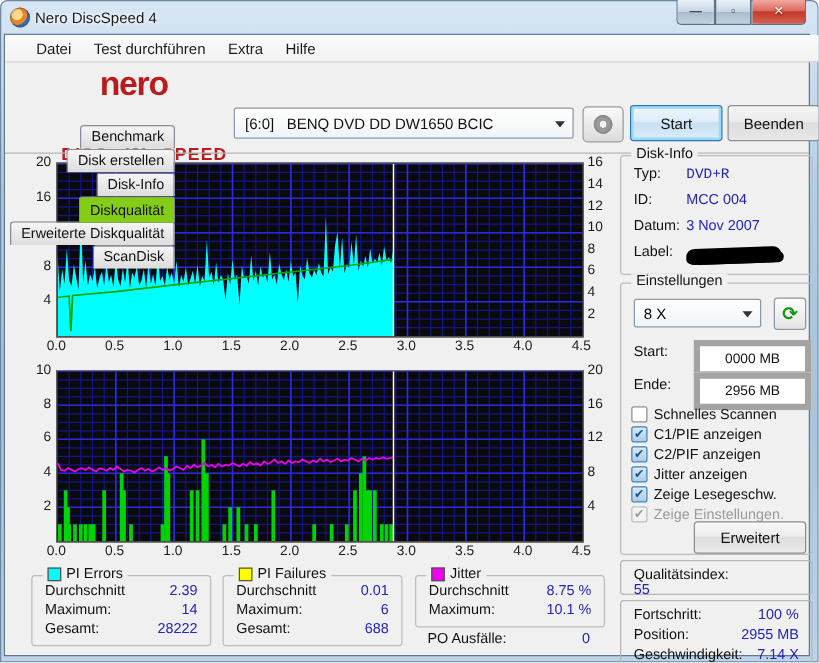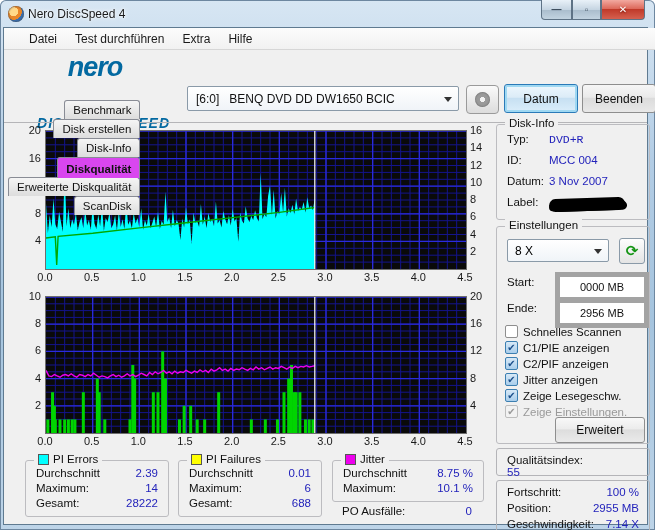--- a/index.html
+++ b/index.html
@@ -13,36 +13,36 @@
   .winbtn{height:19px;display:flex;align-items:center;justify-content:center;border:1px solid #5e7285;border-top:none;color:#fff;font-size:10px;font-weight:bold;}
   .winbtn.min{width:29px;border-radius:0 0 0 4px;background:linear-gradient(#e9f1f8 0%,#c6d5e2 50%,#a9bccc 51%,#c2d3e0 100%);color:#3a4a5a;}
   .winbtn.max{width:27px;background:linear-gradient(#e9f1f8 0%,#c6d5e2 50%,#a9bccc 51%,#c2d3e0 100%);color:#3a4a5a;}
   .winbtn.close{width:42px;border-radius:0 0 4px 0;background:linear-gradient(#f2a9a0 0%,#dd6a5c 45%,#c03a2a 50%,#d5604f 100%);text-shadow:0 1px 2px #7a1408;}
   
   #client{position:absolute;left:4px;top:28px;width:643px;height:496px;background:#f0f0f0;box-shadow:0 0 0 1px #5f7a90;}
   #menubar{position:absolute;left:0;top:0;width:100%;height:21px;background:linear-gradient(#fcfcfc,#f1f1f1);border-bottom:1px solid #d6d6d6;display:flex;align-items:center;font-size:12px;color:#1a1a1a;padding-left:16px;}
   .menu-item{padding:2px 9px;cursor:default;}
   
   #header{position:absolute;left:0;top:22px;width:100%;height:74px;}
-  #logo{position:absolute;left:16px;top:4px;width:150px;text-align:center;color:#0369a1;font-style:italic;}
+  #logo{position:absolute;left:28px;top:4px;width:150px;text-align:center;color:#b91c1c;}
   #logo .nero{font-size:27px;font-weight:bold;letter-spacing:-1px;line-height:26px;}
   #logo .discspeed{font-size:14px;font-weight:bold;letter-spacing:1px;display:flex;align-items:center;justify-content:flex-end;gap:13px;margin-top:34px;}
   .disc-glyph{width:13px;height:13px;border:2.5px solid #111;border-radius:50%;position:relative;display:inline-block;}
   .disc-glyph::after{content:"";position:absolute;left:-2px;top:4px;width:12px;height:2.5px;background:#111;transform:rotate(-50deg);}
   #drive-select{position:absolute;left:183px;top:36px;width:272px;height:25px;background:linear-gradient(#ffffff,#f0f4f8);border:1px solid #8a9aa8;border-radius:2px;font-size:12px;color:#111;display:flex;align-items:center;padding-left:8px;box-sizing:border-box;white-space:pre;}
   #drive-arrow{position:absolute;right:6px;top:10px;width:0;height:0;border-left:4px solid transparent;border-right:4px solid transparent;border-top:5px solid #333;}
   #eject-btn{position:absolute;left:462px;top:35px;width:31px;height:27px;border:1px solid #9a9a9a;border-radius:4px;background:linear-gradient(#fafafa,#dcdcdc);display:flex;align-items:center;justify-content:center;}
   .eject-disc{width:15px;height:15px;border-radius:50%;background:radial-gradient(circle,#f2f2f2 0 25%,#9a9a9a 26% 100%);box-shadow:inset 0 0 2px #555;transform:rotate(-20deg);}
   .btn{position:absolute;top:34px;height:27px;width:72px;font-size:12px;color:#111;display:flex;align-items:center;justify-content:center;border-radius:3px;}
   #start-btn{left:500px;background:linear-gradient(#eef7fd 0%,#dcecf7 45%,#c7e0f2 50%,#dbeefb 100%);border:1px solid #2a7ab8;box-shadow:0 0 0 2px #9fd8f2 inset;}
   #quit-btn{left:578px;background:linear-gradient(#f6f6f6 0%,#eaeaea 45%,#dcdcdc 50%,#e8e8e8 100%);border:1px solid #8e8e8e;}
   
   #tabstrip{position:absolute;left:4px;top:72px;height:23px;display:flex;align-items:flex-end;flex-direction:column;}
   .tab{font-size:11.5px;color:#111;border:1px solid #898c95;border-bottom:none;border-radius:3px 3px 0 0;padding:3px 8px 3px 8px;background:linear-gradient(#f5f5f5,#dddddd);margin-right:2px;position:relative;z-index:1;}
-  .tab.active{background:#d946ef;padding-top:5px;margin-bottom:-1px;z-index:3;font-weight:bold;}
+  .tab.active{background:#84cc16;padding-top:5px;margin-bottom:-1px;z-index:3;}
   #tab-baseline{position:absolute;left:0;top:94px;width:100%;height:1px;background:#b5b5b8;}
   
   .chart{position:absolute;background:#0a0a0a;border:1px solid #6e6e6e;}
   .tick{position:absolute;font-size:11px;color:#1a1a1a;}
   .tick.l{text-align:right;}
   .tick.b{text-align:center;}
   
   .groupbox{position:absolute;border:1px solid #bcbcc0;border-radius:3px;}
   .groupbox .legend{position:absolute;left:8px;top:-8px;background:#f0f0f0;padding:0 4px;font-size:11.5px;color:#111;display:flex;align-items:center;gap:4px;}
   .swatch{width:9px;height:9px;border:1px solid #555;display:inline-block;}
@@ -95,21 +95,21 @@
           <span>SPEED</span>
         </div>
       </div>
       <div id="drive-select">
         <span>[6:0]   BENQ DVD DD DW1650 BCIC</span>
         <span id="drive-arrow"></span>
       </div>
       <div id="eject-btn">
         <span class="eject-disc"></span>
       </div>
-      <div class="btn" id="start-btn">Datum</div>
+      <div class="btn" id="start-btn">Start</div>
       <div class="btn" id="quit-btn">Beenden</div>
     </div>
 
     <div id="tabstrip">
       <div class="tab">Benchmark</div>
       <div class="tab">Disk erstellen</div>
       <div class="tab">Disk-Info</div>
       <div class="tab active">Diskqualität</div>
       <div class="tab">Erweiterte Diskqualität</div>
       <div class="tab">ScanDisk</div>

